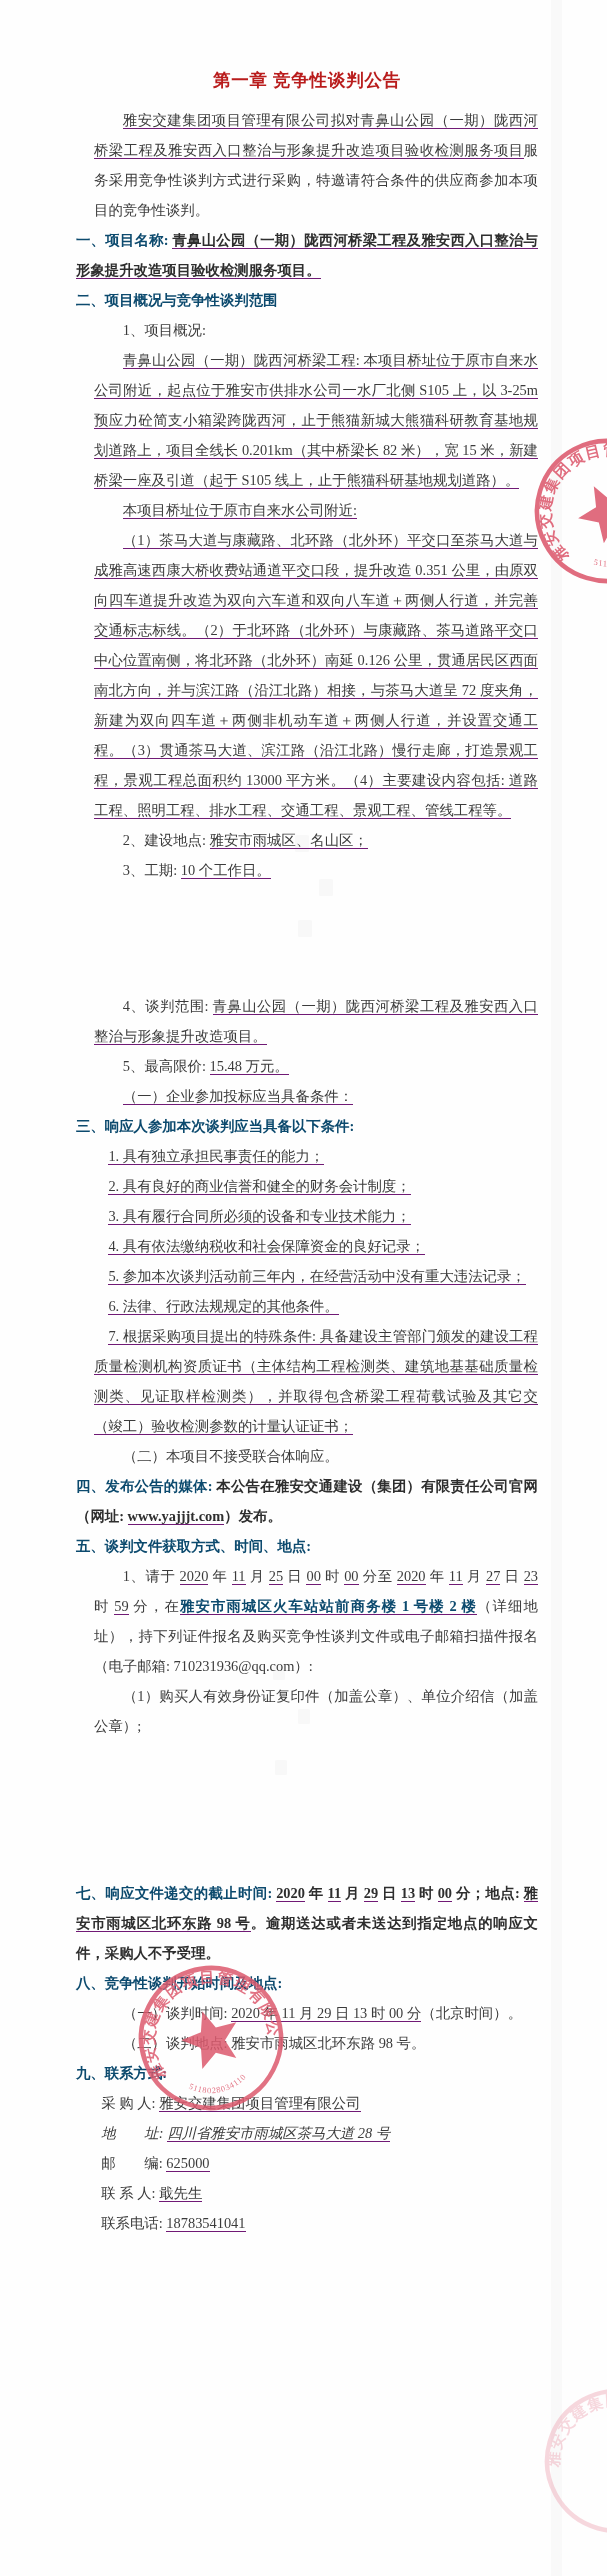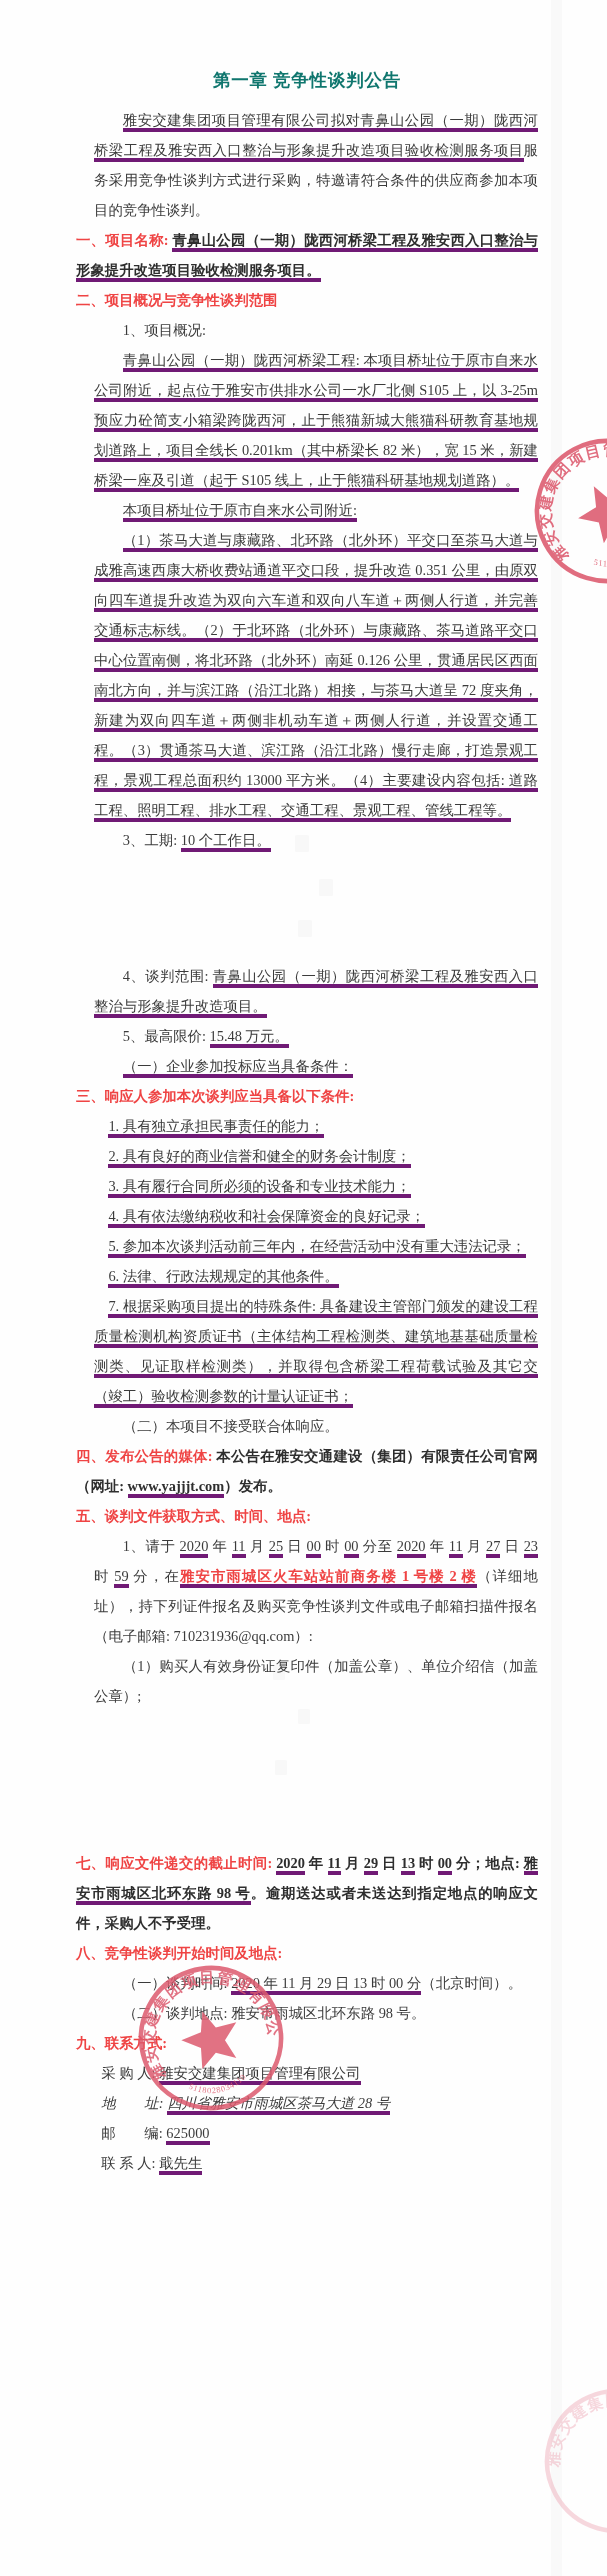--- a/index.html
+++ b/index.html
@@ -4,25 +4,25 @@
 <style>
   html,body{margin:0;padding:0;background:#ffffff;}
   body{width:608px;height:2576px;position:relative;overflow:hidden;
        font-family:"Liberation Serif","DejaVu Serif",serif;}
   .page{position:absolute;inset:0;background:#fefefe;color:#333;}
   .edge-shade{position:absolute;top:0;left:551px;width:10.6px;height:100%;
        background:rgba(0,0,0,0.02);pointer-events:none;}
   .doc{position:absolute;top:67px;left:76px;width:462px;
        font-size:14.4px;line-height:30px;color:#3b3b3b;text-align:justify;}
   .title{font-weight:bold;font-size:17.5px;text-align:center;line-height:26px;
-       letter-spacing:0.8px;margin-bottom:12px;color:#0f766e;}
+       letter-spacing:0.8px;margin-bottom:12px;color:#b91c1c;}
   .para{margin-left:18px;}
   .para.h{margin-left:0;font-weight:bold;color:#2e2e2e;}
-  .seg.b{font-weight:bold;color:#ef4444;}
-  .seg.u{border-bottom:4px solid #701a75;}
+  .seg.b{font-weight:bold;color:#0c4a6e;}
+  .seg.u{border-bottom:1px solid #701a75;}
   .seal{position:absolute;pointer-events:none;}
   .seal svg{overflow:visible;}
   .bleed{position:absolute;background:#f2f2f2;opacity:.55;border-radius:1.5px;}
 </style>
 </head>
 <body>
 
 <div class="page">
   <div class="edge-shade"></div>
 
@@ -36,20 +36,21 @@
   <div class="doc">
     <div class="title">第一章  竞争性谈判公告</div>
     <div id="doc-body">
         <div class="para" style="text-indent: 2em;"><span class="seg u">雅安交建集团项目管理有限公司拟对青鼻山公园（一期）陇西河桥梁工程及雅安西入口整治与形象提升改造项目验收检测服务项目</span><span class="seg">服务采用竞争性谈判方式进行采购，特邀请符合条件的供应商参加本项目的竞争性谈判。</span></div>
         <div class="para h"><span class="seg b">一、项目名称: </span><span class="seg u">青鼻山公园（一期）陇西河桥梁工程及雅安西入口整治与形象提升改造项目验收检测服务项目。</span></div>
         <div class="para h"><span class="seg b">二、项目概况与竞争性谈判范围</span></div>
         <div class="para" style="text-indent: 2em;"><span class="seg">1、项目概况:</span></div>
         <div class="para" style="text-indent: 2em;"><span class="seg u">青鼻山公园（一期）陇西河桥梁工程: 本项目桥址位于原市自来水公司附近，起点位于雅安市供排水公司一水厂北侧 S105 上，以 3-25m 预应力砼简支小箱梁跨陇西河，止于熊猫新城大熊猫科研教育基地规划道路上，项目全线长 0.201km（其中桥梁长 82 米），宽 15 米，新建桥梁一座及引道（起于 S105 线上，止于熊猫科研基地规划道路）。</span></div>
         <div class="para" style="text-indent: 2em;"><span class="seg u">本项目桥址位于原市自来水公司附近: </span></div>
         <div class="para" style="text-indent: 2em;"><span class="seg u">（1）茶马大道与康藏路、北环路（北外环）平交口至茶马大道与成雅高速西康大桥收费站通道平交口段，提升改造 0.351 公里，由原双向四车道提升改造为双向六车道和双向八车道＋两侧人行道，并完善交通标志标线。（2）于北环路（北外环）与康藏路、茶马道路平交口中心位置南侧，将北环路（北外环）南延 0.126 公里，贯通居民区西面南北方向，并与滨江路（沿江北路）相接，与茶马大道呈 72 度夹角，新建为双向四车道＋两侧非机动车道＋两侧人行道，并设置交通工程。（3）贯通茶马大道、滨江路（沿江北路）慢行走廊，打造景观工程，景观工程总面积约 13000 平方米。（4）主要建设内容包括: 道路工程、照明工程、排水工程、交通工程、景观工程、管线工程等。</span></div>
+        <div class="para" style="text-indent: 2em;"><span class="seg">2、建设地点: </span><span class="seg u">雅安市雨城区、名山区；</span></div>
         <div class="para" style="text-indent: 2em;"><span class="seg">3、工期: </span><span class="seg u">10 个工作日。</span></div>
         <div class="para" style="text-indent: 2em; margin-top: 106px;"><span class="seg">4、谈判范围: </span><span class="seg u">青鼻山公园（一期）陇西河桥梁工程及雅安西入口整治与形象提升改造项目。</span></div>
         <div class="para" style="text-indent: 2em;"><span class="seg">5、最高限价: </span><span class="seg u">15.48 万元。</span></div>
         <div class="para" style="text-indent: 2em;"><span class="seg u">（一）企业参加投标应当具备条件：</span></div>
         <div class="para h"><span class="seg b">三、响应人参加本次谈判应当具备以下条件:</span></div>
         <div class="para" style="text-indent: 1em;"><span class="seg u">1. 具有独立承担民事责任的能力；</span></div>
         <div class="para" style="text-indent: 1em;"><span class="seg u">2. 具有良好的商业信誉和健全的财务会计制度；</span></div>
         <div class="para" style="text-indent: 1em;"><span class="seg u">3. 具有履行合同所必须的设备和专业技术能力；</span></div>
         <div class="para" style="text-indent: 1em;"><span class="seg u">4. 具有依法缴纳税收和社会保障资金的良好记录；</span></div>
         <div class="para" style="text-indent: 1em;"><span class="seg u">5. 参加本次谈判活动前三年内，在经营活动中没有重大违法记录；</span></div>
@@ -62,20 +63,21 @@
         <div class="para" style="text-indent: 2em;"><span class="seg">（1）购买人有效身份证复印件（加盖公章）、单位介绍信（加盖公章）;</span></div>
         <div class="para h" style="margin-top: 137px;"><span class="seg b">七、响应文件递交的截止时间: </span><span class="seg u">2020</span><span class="seg"> 年 </span><span class="seg u">11</span><span class="seg"> 月 </span><span class="seg u">29</span><span class="seg"> 日 </span><span class="seg u">13</span><span class="seg"> 时 </span><span class="seg u">00</span><span class="seg"> 分；地点: </span><span class="seg u">雅安市雨城区北环东路 98 号</span><span class="seg">。逾期送达或者未送达到指定地点的响应文件，采购人不予受理。</span></div>
         <div class="para h"><span class="seg b">八、竞争性谈判开始时间及地点:</span></div>
         <div class="para" style="text-indent: 2em;"><span class="seg">（一）谈判时间: </span><span class="seg u">2020 年 11 月 29 日 13 时 00 分</span><span class="seg">（北京时间）。</span></div>
         <div class="para" style="text-indent: 2em;"><span class="seg">（二）谈判地点: 雅安市雨城区北环东路 98 号。</span></div>
         <div class="para h"><span class="seg b">九、联系方式:</span></div>
         <div class="para" style="text-indent: 0.5em;"><span class="seg">采 购 人: </span><span class="seg u">雅安交建集团项目管理有限公司</span></div>
         <div class="para" style="text-indent: 0.5em; font-style: italic;"><span class="seg">地　　址: </span><span class="seg u">四川省雅安市雨城区茶马大道 28 号</span></div>
         <div class="para" style="text-indent: 0.5em;"><span class="seg">邮　　编: </span><span class="seg u">625000</span></div>
         <div class="para" style="text-indent: 0.5em;"><span class="seg">联 系 人: </span><span class="seg u">戢先生</span></div>
+        <div class="para" style="text-indent: 0.5em;"><span class="seg">联系电话: </span><span class="seg u">18783541041</span></div>
       </div>
   </div>
 
   <div class="seal" style="left:531px;top:435px;width:152px;height:152px;opacity:.88;transform:rotate(-28deg);">
     <svg width="152" height="152" viewBox="0 0 200 200">
       <defs>
         <path id="arcTop1" d="M 28.6,129 A 76,76 0 1 1 171.4,129"></path>
         <path id="arcBot1" d="M 51.1,153.6 A 66,66 0 0 0 142.4,153.6"></path>
       </defs>
       <circle cx="100" cy="100" r="92" fill="none" stroke="#dd5a6e" stroke-width="6"></circle>

